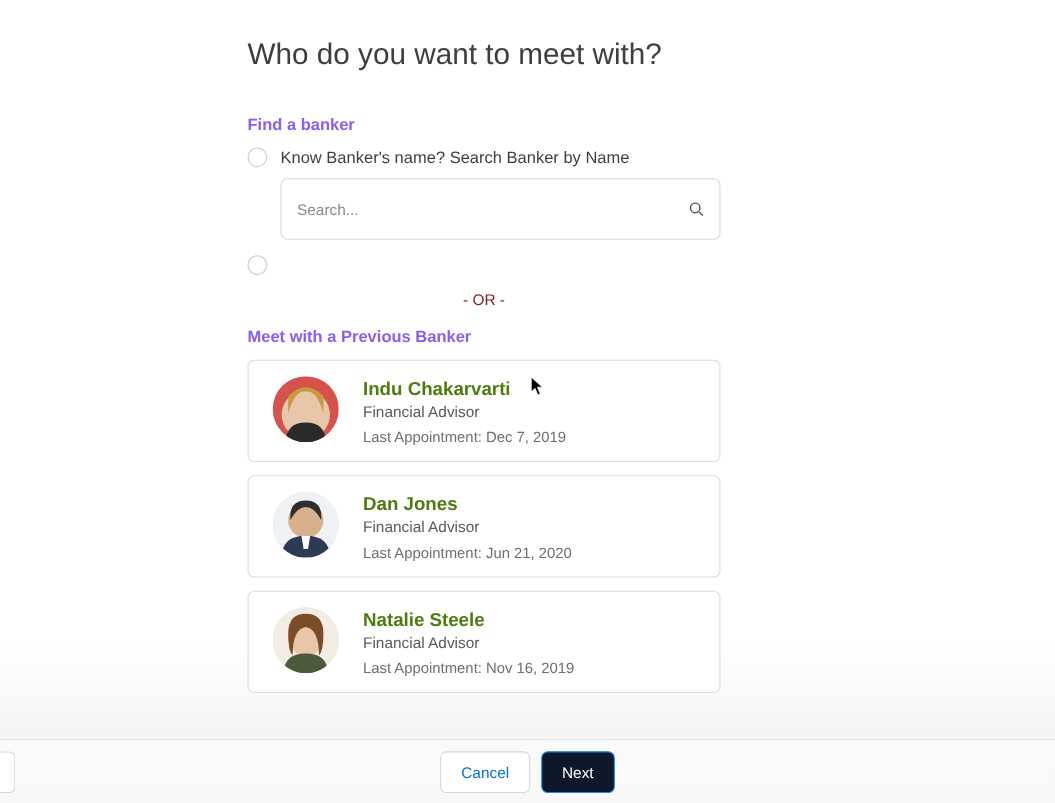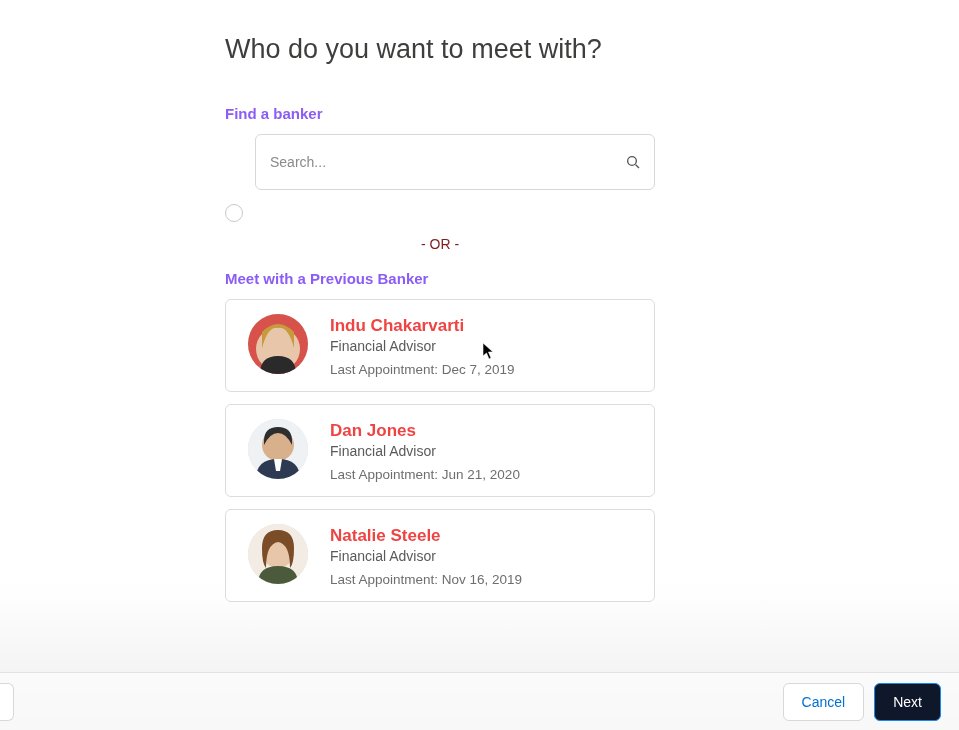--- a/index.html
+++ b/index.html
@@ -103,21 +103,21 @@
       display: flex;
       align-items: center;
       justify-content: center;
       overflow: hidden;
     }
     .avatar svg { width: 100%; height: 100%; display: block; }
     .card-body { padding-top: 2px; }
     .card-name {
       font-size: 17px;
       font-weight: 700;
-      color: #ef4444;
+      color: #4d7c0f;
       margin-bottom: 2px;
     }
     .card-title {
       font-size: 14px;
       color: #5a5a5a;
       margin-bottom: 8px;
     }
     .card-last {
       font-size: 13.5px;
       color: #6e6e6e;
@@ -134,21 +134,21 @@
     .footer {
       position: absolute;
       bottom: 0;
       left: 0;
       right: 0;
       height: 58px;
       border-top: 1px solid #e3e3e3;
       background: rgba(255,255,255,0.6);
       display: flex;
       align-items: center;
-      justify-content: flex-end;
+      justify-content: center;
       padding: 0 18px;
       gap: 10px;
     }
     .stub-left {
       position: absolute;
       left: 0;
       bottom: 9px;
       width: 14px;
       height: 38px;
       border: 1px solid #d8d8d8;
@@ -179,20 +179,24 @@
     }
   </style>
 </head>
 <body>
 
 <div class="page">
   <h1 class="heading">Who do you want to meet with?</h1>
 
   <div class="section-label">Find a banker</div>
 
+  <div class="radio-row">
+    <span class="radio"></span>
+    <span class="radio-label">Know Banker's name? Search Banker by Name</span>
+  </div>
 
   <div class="search-wrap">
     <input type="text" class="search-input" placeholder="Search..." style="">
     <span class="search-icon">
       <svg viewBox="0 0 24 24" fill="none" stroke="#555" stroke-width="2">
         <circle cx="10.5" cy="10.5" r="6.5"></circle>
         <line x1="16" y1="16" x2="21" y2="21"></line>
       </svg>
     </span>
   </div>

